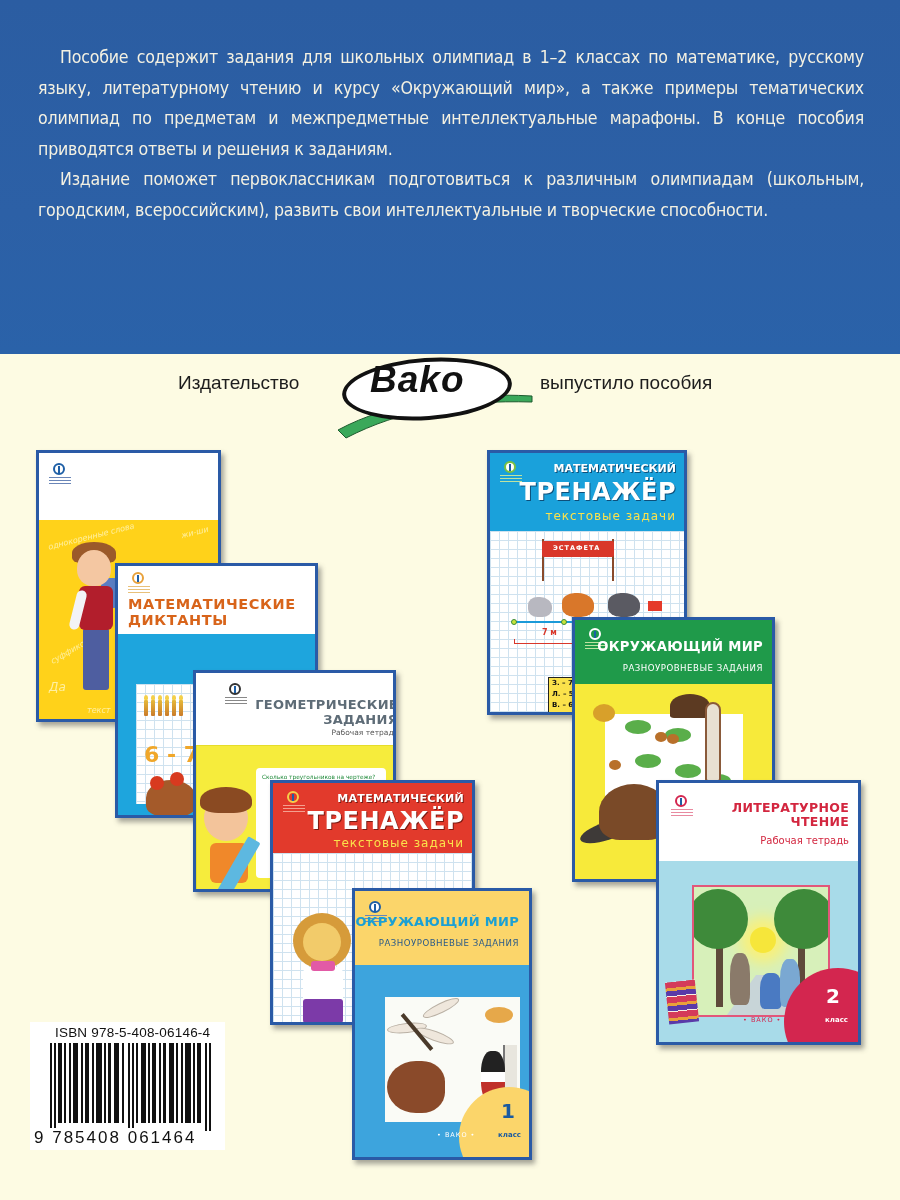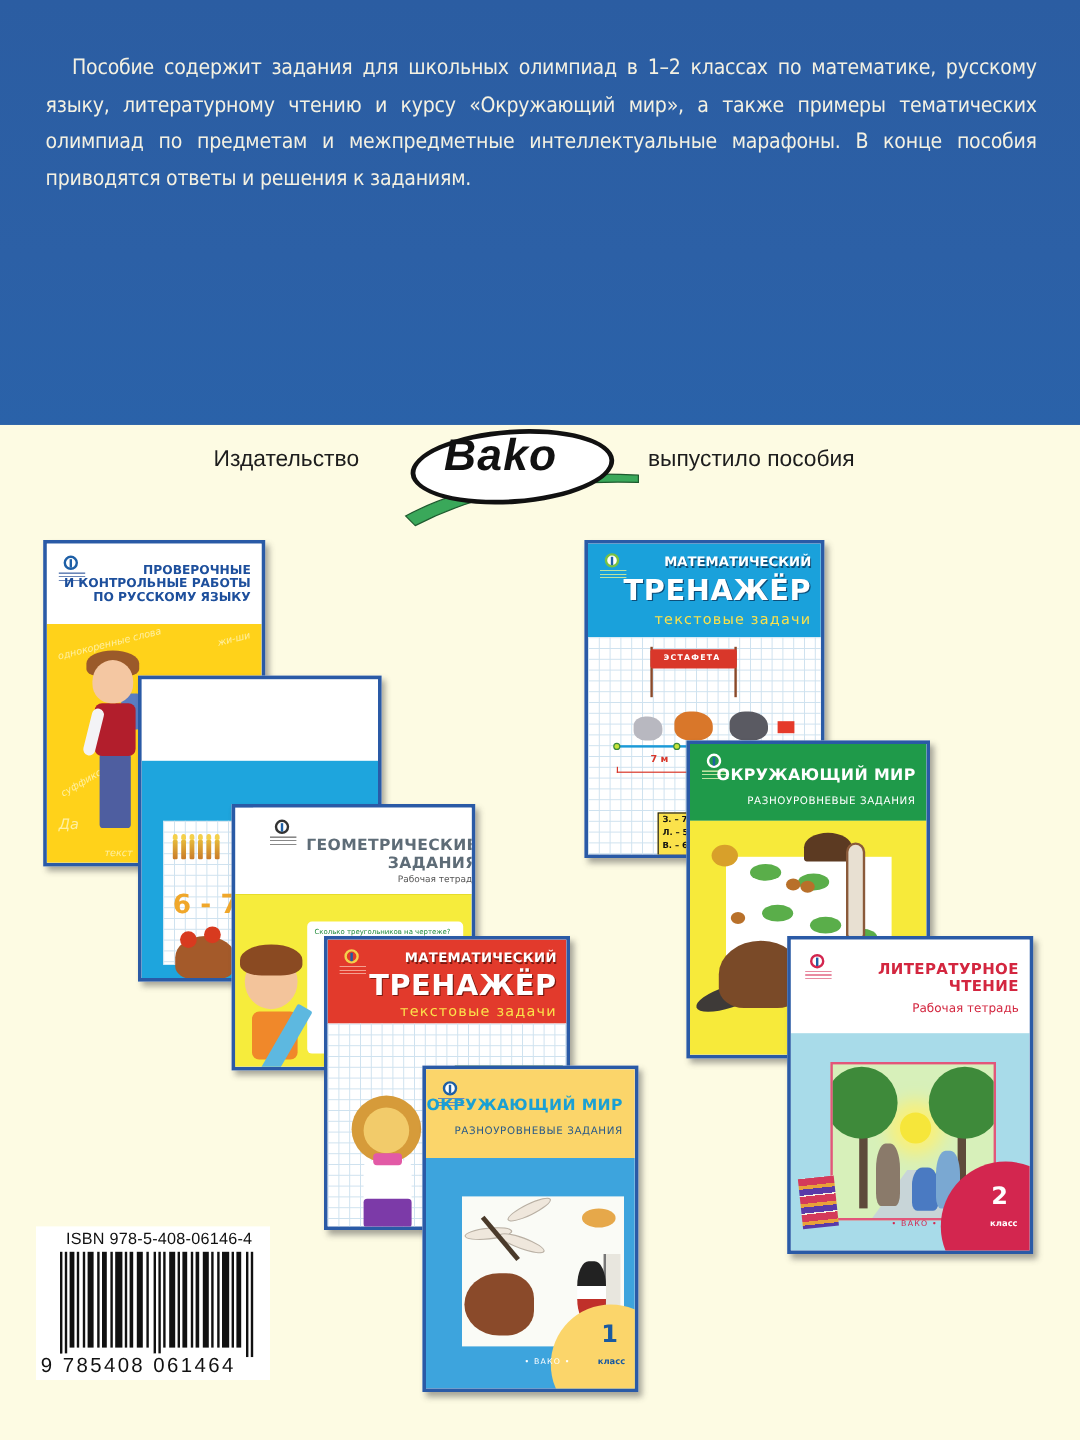--- a/index.html
+++ b/index.html
@@ -218,45 +218,41 @@
   .isbn-text { position: absolute; left: 25px; top: 3px; font-size: 13.5px; color: #111; font-family: "Liberation Sans", sans-serif; letter-spacing: 0.2px; }
   .bars { position: absolute; left: 20px; top: 21px; width: 165px; height: 88px; }
   .digits { position: absolute; left: 4px; top: 106px; font-size: 17px; color: #111; font-family: "Liberation Sans", sans-serif; letter-spacing: 2px; background: #fff; }
   .digits span { background: #fff; }
 </style>
 </head>
 <body>
 
 <section class="blue-panel">
   <p id="para1"><span class="indent"></span><span>Пособие содержит задания для школьных олимпиад в 1–2 классах по математике, русскому языку, литературному чтению и курсу «Окружающий мир», а также примеры тематических олимпиад по предметам и межпредметные интеллектуальные марафоны. В конце пособия приводятся ответы и решения к заданиям.</span></p>
+  <p id="para2"><span class="indent"></span><span>Издание поможет первоклассникам подготовиться к различным олимпиадам (школьным, городским, всероссийским), развить свои интеллектуальные и творческие способности.</span></p>
 </section>
 
 <div class="publisher">
   <span class="pub-left">Издательство</span>
   <div class="logo">
     <svg class="logo-swoosh" viewBox="0 0 220 60">
       <path d="M18 50 C 70 22, 140 12, 212 16 L 212 22 C 140 20, 80 30, 26 58 Z" fill="#3aa85a" stroke="#1d5a2e" stroke-width="1"></path>
     </svg>
     <div class="logo-ellipse"></div>
     <span class="logo-text">Вako</span>
   </div>
   <span class="pub-right">выпустило пособия</span>
 </div>
 
 <div class="book" id="book1">
   <div class="header">
     <div class="emblem" style="left:10px;top:10px;">
         <div class="circ"></div>
         <div class="lines"></div>
       </div>
-    <div class="title">
-      <div>ПРОВЕРОЧНЫЕ</div>
-      <div>И КОНТРОЛЬНЫЕ РАБОТЫ</div>
-      <div>ПО РУССКОМУ ЯЗЫКУ</div>
-    </div>
   </div>
   <div class="body">
     <span class="faded-word" style="left:8px;top:12px;transform:rotate(-14deg);">однокоренные слова</span>
     <span class="faded-word" style="left:142px;top:8px;transform:rotate(-14deg);">жи-ши</span>
     <span class="faded-word" style="left:10px;top:128px;transform:rotate(-30deg);">суффикс</span>
     <span class="faded-word" style="left:10px;top:160px;font-size:12px;">Да</span>
     <span class="faded-word" style="left:48px;top:186px;">текст</span>
     <div class="boy-bag"></div>
     <div class="boy-legs"></div>
     <div class="boy-body"></div>
@@ -296,20 +292,30 @@
     <div class="bracket"></div>
     <div class="answer-box">
       <div>З. – 7</div>
       <div>Л. – 5</div>
       <div>В. – 6</div>
     </div>
   </div>
 </div>
 
 <div class="book" id="book2">
+  <div class="header">
+    <div class="emblem" style="left:10px;top:6px;">
+        <div class="circ" style="border-color:#e8a13a"></div>
+        <div class="lines" style="background:repeating-linear-gradient(180deg,#e8c07a 0 1px,transparent 1px 3px)"></div>
+      </div>
+    <div class="title">
+      <div>МАТЕМАТИЧЕСКИЕ</div>
+      <div>ДИКТАНТЫ</div>
+    </div>
+  </div>
   <div class="body">
     <div class="inner grid">
       <div class="candles" style="left:8px;top:16px;">
           <div class="candle"></div>
           <div class="candle"></div>
           <div class="candle"></div>
           <div class="candle"></div>
           <div class="candle"></div>
           <div class="candle"></div>
         </div>

